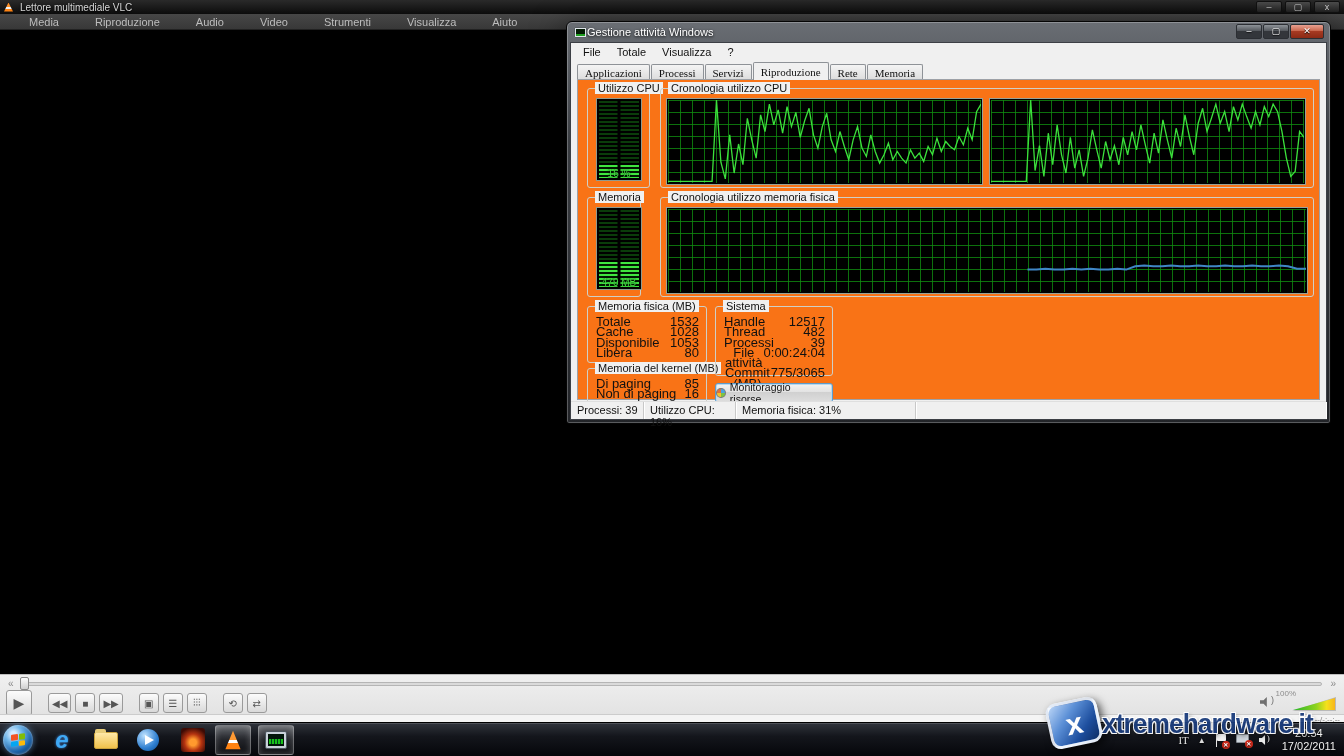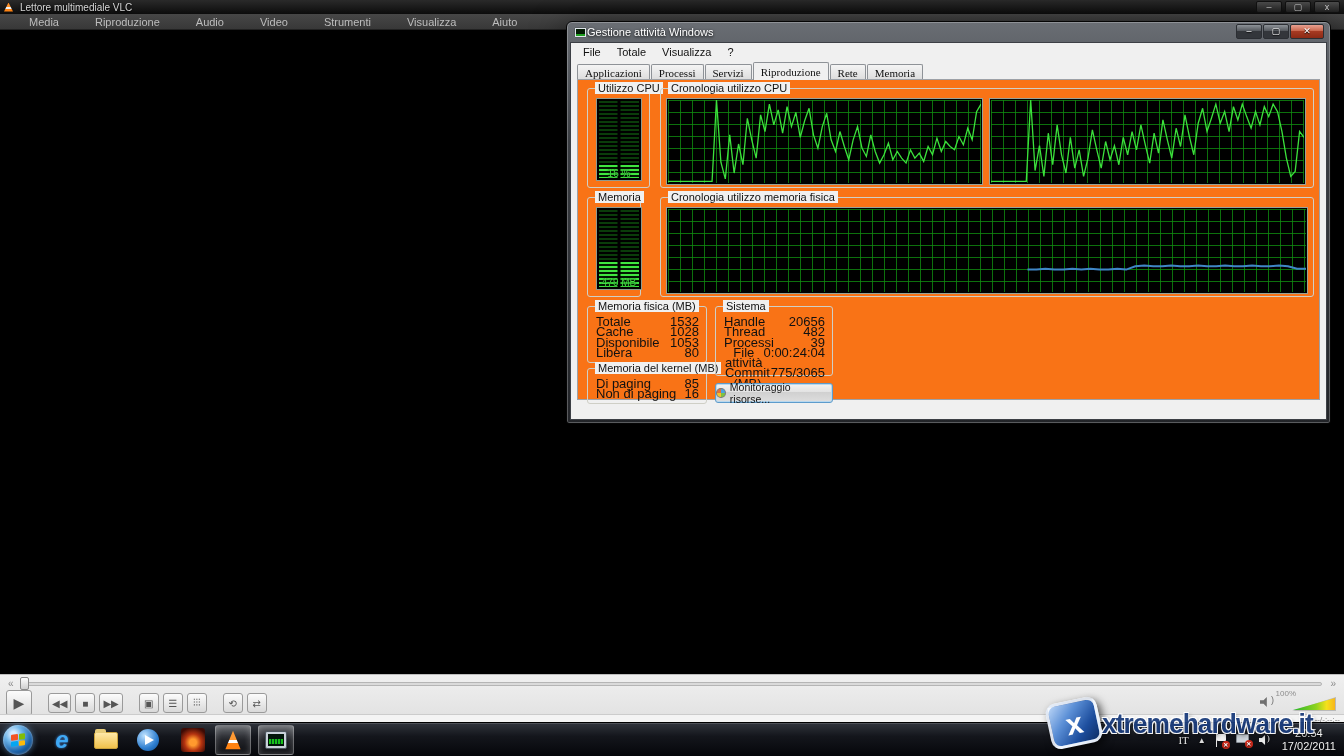--- a/index.html
+++ b/index.html
@@ -363,21 +363,21 @@
               <span>16</span>
             </div>
         </div>
       </div>
 
       <div class="groupbox" style="left:137px;top:226px;width:118px;height:70px">
         <span class="gb-label">Sistema</span>
         <div class="stat-col">
           <div class="statrow">
               <span>Handle</span>
-              <span>20656</span>
+              <span>12517</span>
             </div>
           <div class="statrow">
               <span>Thread</span>
               <span>482</span>
             </div>
           <div class="statrow">
               <span>Processi</span>
               <span>39</span>
             </div>
           <div class="statrow">
@@ -390,20 +390,26 @@
             </div>
         </div>
       </div>
 
       <div class="tm-btn" style="left:137px;top:303px;width:118px;height:20px">
         <span class="resmon-ico"></span>
         <span>Monitoraggio risorse...</span>
       </div>
     </div>
 
+    <div class="tm-statusbar">
+      <div class="tm-status-seg" style="width:73px">Processi: 39</div>
+      <div class="tm-status-seg" style="width:92px">Utilizzo CPU: 16%</div>
+      <div class="tm-status-seg" style="width:180px">Memoria fisica: 31%</div>
+      <div class="tm-status-seg" style="flex:1;border-right:none"></div>
+    </div>
   </div>
 </div>
 
 <div id="taskbar">
   <div class="start-orb">
     <div class="orb-flag">
       <span style="background:#f35325"></span>
         <span style="background:#81bc06"></span>
       <span style="background:#05a6f0"></span>
         <span style="background:#ffba08"></span>

